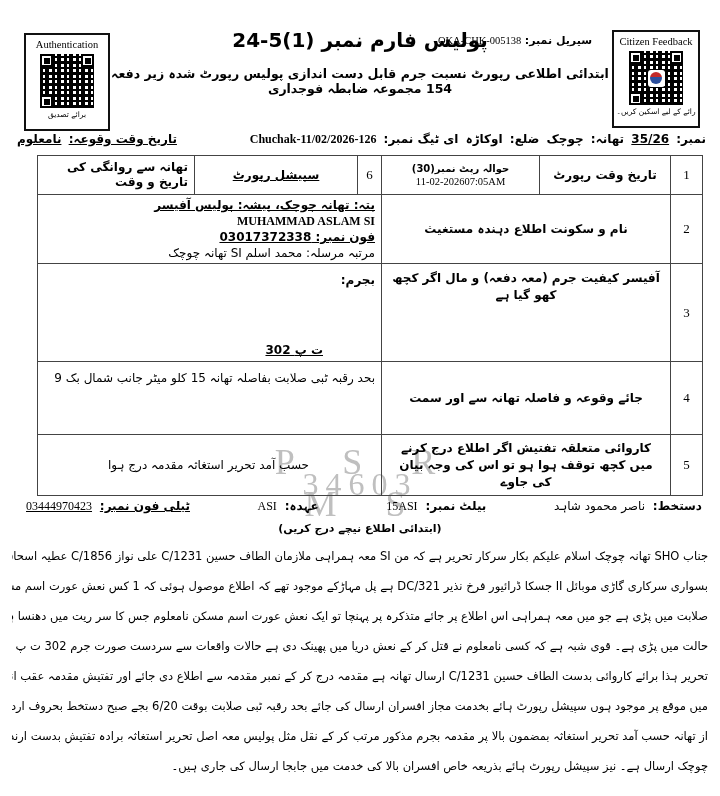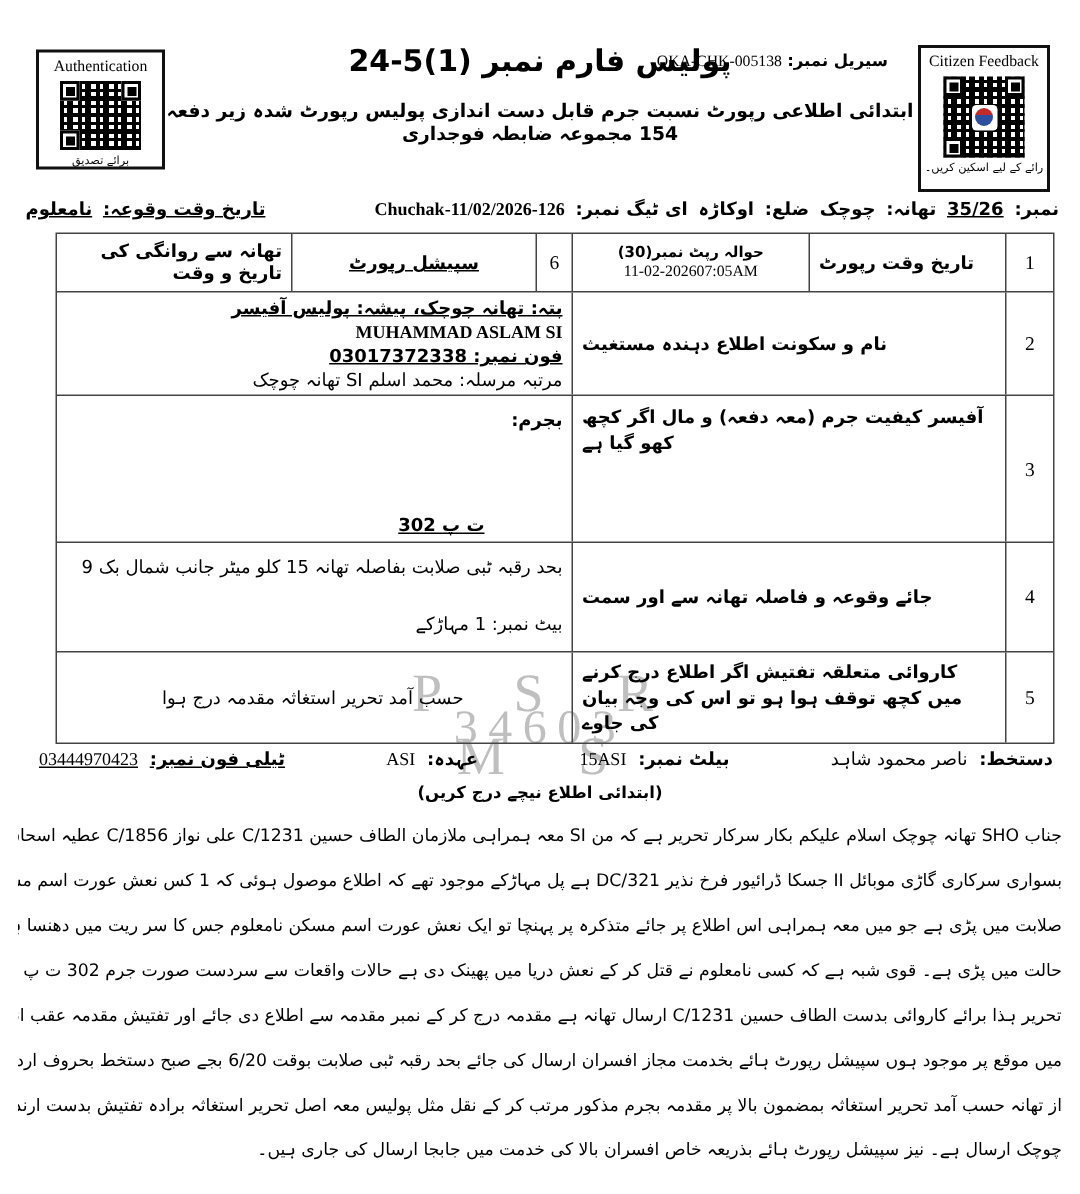--- a/index.html
+++ b/index.html
@@ -6,21 +6,21 @@
   .page{position:relative;width:720px;height:796px;background:#fff;color:#000;
         font-family:"DejaVu Sans",sans-serif;overflow:hidden;}
   .serif{font-family:"Liberation Serif",serif;}
   .b{font-weight:bold;}
   .u{text-decoration:underline;}
   .ltr{direction:ltr;unicode-bidi:embed;display:inline-block;}
 
   
   .qrbox{position:absolute;border:2px solid #111;background:#fff;text-align:center;
          display:flex;flex-direction:column;align-items:center;padding-top:3px;box-sizing:border-box;}
-  .auth-box{left:24px;top:33px;width:86px;height:80px;}
+  .auth-box{left:24px;top:33px;width:86px;height:98px;}
   .fb-box{left:612px;top:30px;width:88px;height:98px;}
   .qrbox .title{font-family:"Liberation Serif",serif;font-size:10.5px;line-height:13px;}
   .qr{position:relative;width:54px;height:54px;margin:3px auto 2px;
       background-image:
         repeating-linear-gradient(0deg,#000 0 3px,transparent 3px 6px,#000 6px 8px,transparent 8px 11px),
         repeating-linear-gradient(90deg,#000 0 3px,#fff 3px 5px,#000 5px 9px,#fff 9px 12px);}
   .finder{position:absolute;width:13px;height:13px;background:#fff;border:2.5px solid #000;box-sizing:border-box;}
   .finder::after{content:"";position:absolute;inset:1.5px;background:#000;}
   .f-tl{top:0;left:0;} .f-tr{top:0;right:0;} .f-bl{bottom:0;left:0;}
   .qr-logo{position:absolute;inset:0;margin:auto;width:17px;height:17px;background:#fff;border-radius:3px;
@@ -43,21 +43,21 @@
 
   
   .fir-table{position:absolute;top:155px;left:37px;width:666px;border:1.5px solid #444;
              box-sizing:border-box;direction:rtl;font-size:12px;}
   .trow{display:flex;border-top:1px solid #444;}
   .trow:first-child{border-top:none;}
   .cell{border-left:1px solid #444;box-sizing:border-box;display:flex;flex-direction:column;
         justify-content:center;padding:3px 6px;}
   .trow .cell:last-child{border-left:none;}
   .c-no{flex:0 0 32px;align-items:center;font-family:"Liberation Serif",serif;font-size:13px;}
-  .c-label{text-align:left;font-weight:600;line-height:17px;}
+  .c-label{text-align:center;font-weight:600;line-height:17px;}
   .r1{height:38px;} .r2{height:68px;} .r3{height:97px;} .r4{height:72px;} .r5{height:60px;}
   .r1 .c-label1{flex:0 0 131px;} .c-ref{flex:0 0 158px;align-items:center;text-align:center;padding:2px;}
   .c-ref .l1{font-size:10px;font-weight:600;line-height:12px;}
   .c-ref .l2{font-family:"Liberation Serif",serif;font-size:10.5px;line-height:13px;}
   .c-six{flex:0 0 24px;align-items:center;font-family:"Liberation Serif",serif;font-size:13px;}
   .c-dep{flex:0 0 158px;text-align:right;font-weight:600;line-height:15px;}
   .c-special{flex:0 0 163px;align-items:center;font-weight:bold;}
   .c-label2{flex:0 0 289px;}
   .c-val{flex:0 0 345px;text-align:right;line-height:16px;}
   .r3 .c-label2{justify-content:flex-start;padding-top:6px;}
@@ -180,21 +180,20 @@
         <div class="b">بجرم:</div>
         <div class="section u ltr">302 ت پ</div>
       </div>
     </div>
 
     <div class="trow r4">
       <div class="cell c-no">4</div>
       <div class="cell c-label c-label2">جائے وقوعہ و فاصلہ تھانہ سے اور سمت</div>
       <div class="cell c-val">
         <div>بحد رقبہ ٹبی صلابت بفاصلہ تھانہ 15 کلو میٹر جانب شمال بک 9</div>
-        <div>بیٹ نمبر: 1 مہاڑکے</div>
       </div>
     </div>
 
     <div class="trow r5">
       <div class="cell c-no">5</div>
       <div class="cell c-label c-label2">کاروائی متعلقہ تفتیش اگر اطلاع درج کرنے میں کچھ توقف ہوا ہو تو اس کی وجہ بیان کی جاوے</div>
       <div class="cell c-val">حسب آمد تحریر استغاثہ مقدمہ درج ہوا</div>
     </div>
 
   </div>

